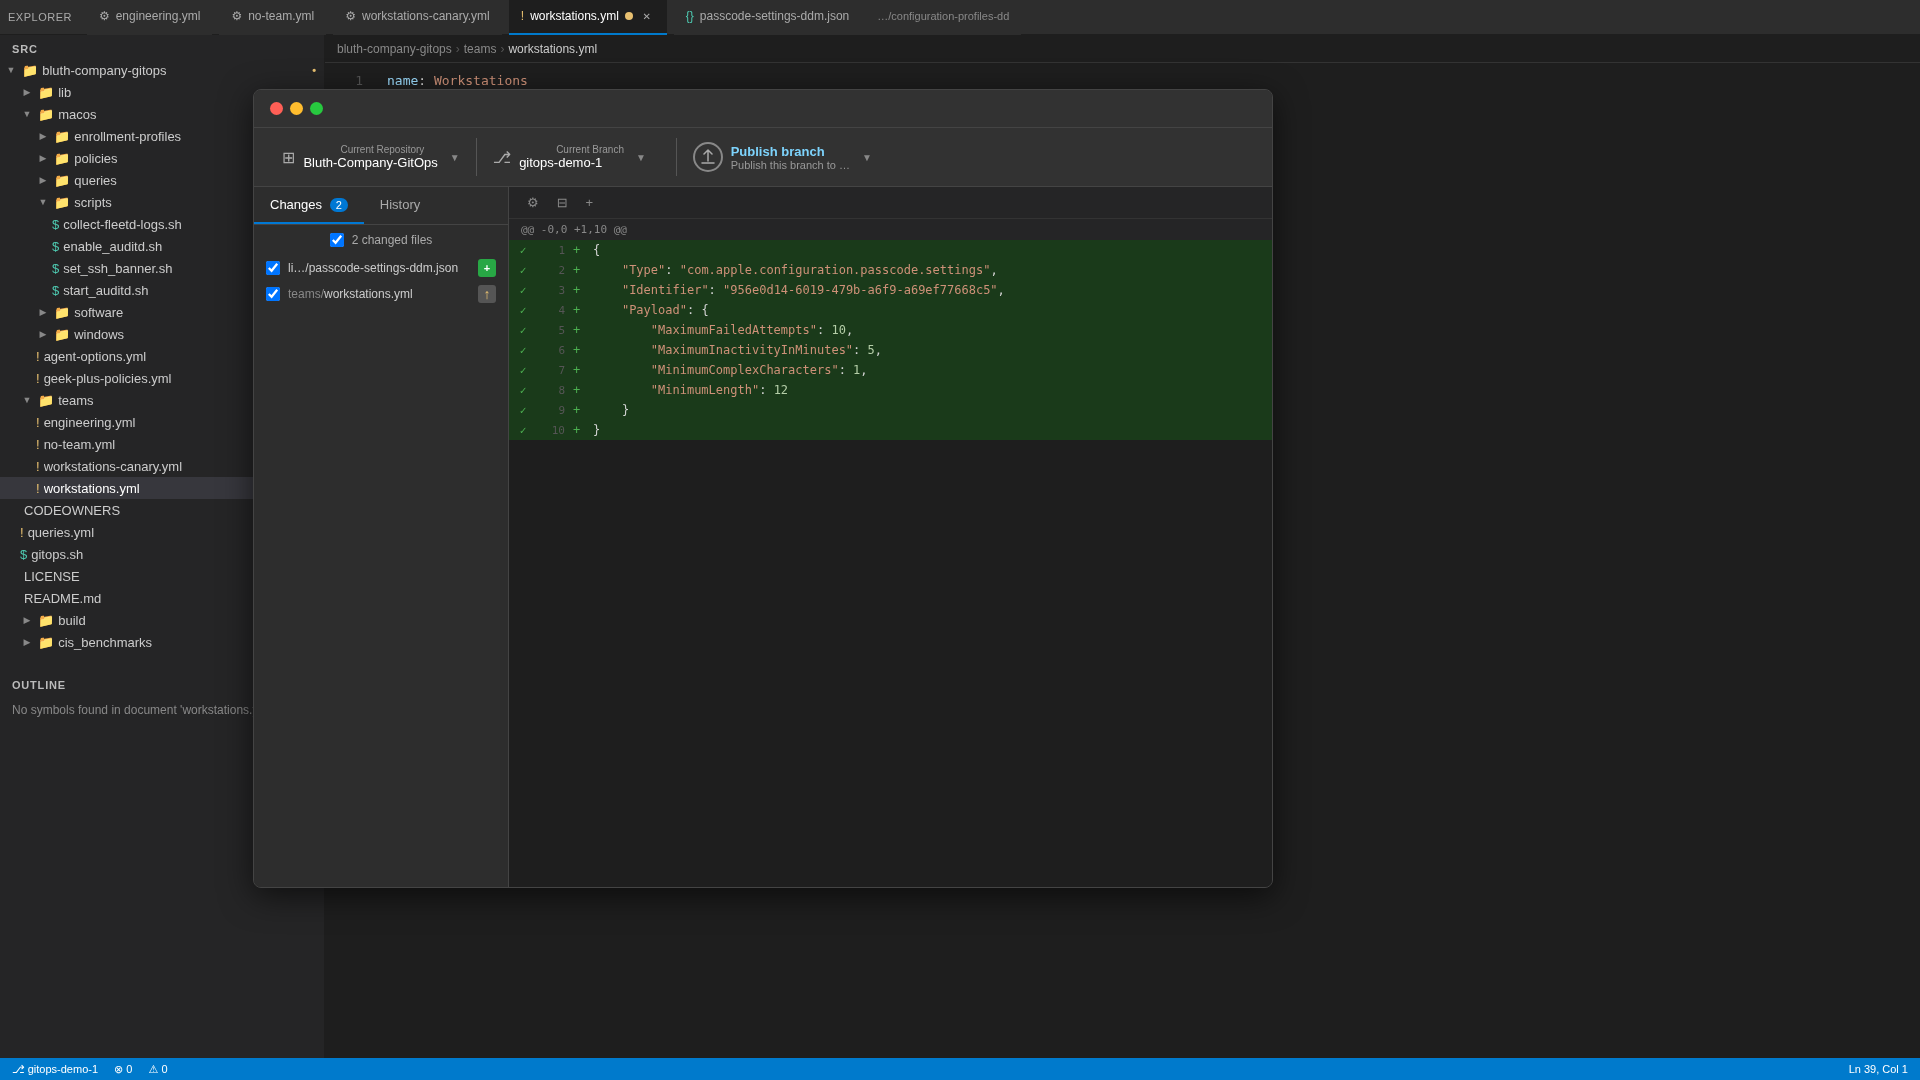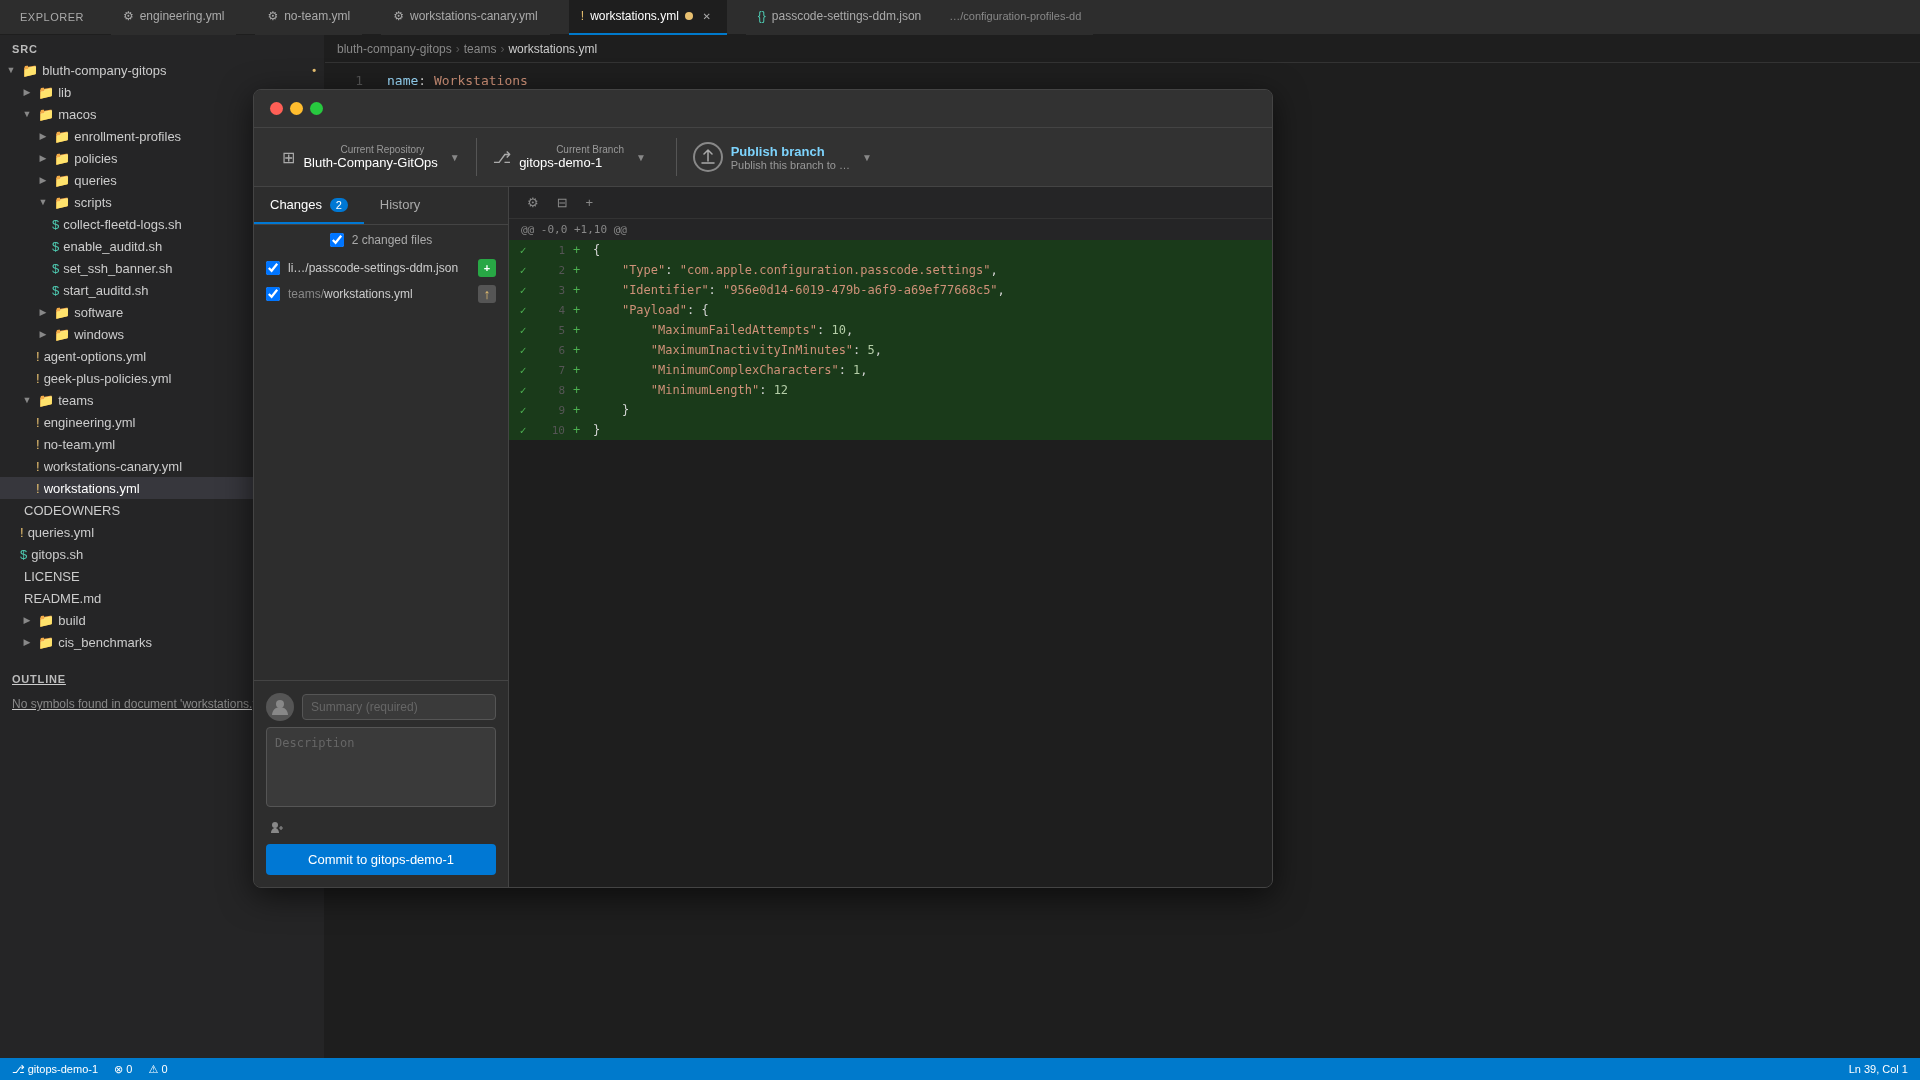--- a/index.html
+++ b/index.html
@@ -16,22 +16,22 @@
     }
 
     
     .tab-bar {
       display: flex;
       align-items: center;
       background: #2d2d2d;
       height: 35px;
       min-height: 35px;
       border-bottom: 1px solid #1e1e1e;
-      padding-left: 12px;
-      gap: 19px;
+      padding-left: 0;
+      gap: 7px;
     }
     .tab {
       display: flex;
       align-items: center;
       height: 35px;
       padding: 0 12px;
       font-size: 12px;
       color: #aaa;
       cursor: pointer;
       border-bottom: 2px solid transparent;
@@ -699,21 +699,21 @@
       <span class="chevron">▶</span>
       <span style="color:#e8c070;">📁</span>
       <span class="item-label">build</span>
     </div>
     <div class="sidebar-item" style="padding-left:20px;">
       <span class="chevron">▶</span>
       <span style="color:#e8c070;">📁</span>
       <span class="item-label">cis_benchmarks</span>
     </div>
 
-    <div style="margin-top:12px;text-decoration:underline;">
+    <div style="margin-top:18px;">
       <div class="sidebar-section-title">OUTLINE</div>
       <div class="outline-section">No symbols found in document 'workstations.yml'</div>
     </div>
   </div>
 
   <div class="editor-area">
 
     <div class="breadcrumb-bar">
       <span>bluth-company-gitops</span>
       <span class="bc-sep">›</span>
@@ -806,42 +806,20 @@
       <div class="file-change-item">
         <input type="checkbox" checked="" style="">
         <span class="file-change-name">
           <span class="dir">teams/</span>workstations.yml
         </span>
         <span class="file-change-badge badge-modified" style="font-size:14px; background:#555; color:#e8c070;">↑</span>
       </div>
 
       <div style="flex:1;"></div>
 
-      <div class="commit-area">
-        <div class="commit-avatar-row">
-          <div class="avatar">
-            <svg width="20" height="20" viewBox="0 0 20 20" fill="#888">
-              <circle cx="10" cy="7" r="4"></circle>
-              <path d="M2 18c0-4.4 3.6-8 8-8s8 3.6 8 8"></path>
-            </svg>
-          </div>
-          <input class="summary-input" type="text" placeholder="Summary (required)" style="">
-        </div>
-        <textarea class="description-input" placeholder="Description" style=""></textarea>
-        <div style="display:flex;align-items:center;justify-content:flex-start;margin-bottom:8px;">
-          <button class="coauthor-btn">
-            <svg width="14" height="14" viewBox="0 0 14 14" fill="#888">
-              <circle cx="5" cy="5" r="3"></circle>
-              <path d="M1 13c0-2.8 1.8-5 4-5s4 2.2 4 5"></path>
-              <path d="M11 6v4M13 8h-4" stroke="#888" stroke-width="1.2"></path>
-            </svg>
-          </button>
-        </div>
-        <button class="commit-btn">Commit to gitops-demo-1</button>
-      </div>
     </div>
 
     <div class="diff-panel">
 
       <div class="diff-header">
         <div class="diff-header-actions">
           <button class="diff-header-btn">⚙</button>
           <button class="diff-header-btn">⊟</button>
           <button class="diff-header-btn">+</button>
         </div>

